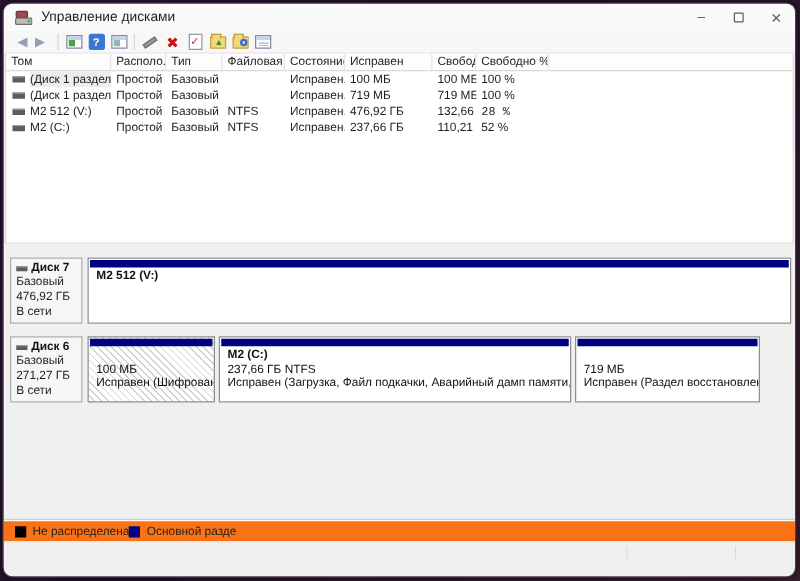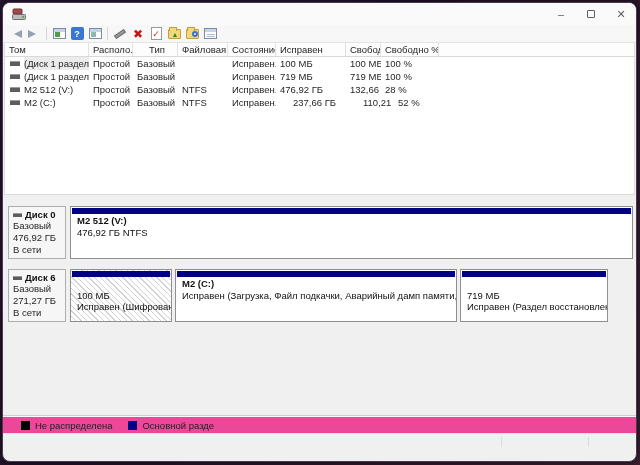--- a/index.html
+++ b/index.html
@@ -78,41 +78,42 @@
   .partitions { position:absolute; left:62px; top:0; right:0; height:53px; display:flex; gap:3px; }
   .part { border:1px solid #8f8f8f; background:#fff; padding:1px; overflow:hidden; flex-shrink:0; }
   .part.grow { flex:1 1 auto; }
   .strip { height:6px; }
   .ptext { padding:1px 0 0 5px; }
   .pl { font-size:9.5px; line-height:11.5px; white-space:nowrap; color:#111; }
   .pl.b { font-weight:bold; }
   .part.hatched { background:repeating-linear-gradient(45deg,#ffffff 0 3px,#d2d2d2 3px 4px); }
 
   
-  .legend { height:17px; background:#ec4899; border-top:1px solid #fbfbfb;
-    box-shadow:0 -1px 0 #cfcfcf; display:flex; align-items:center; padding-left:18px; gap:16px; }
+  .legend { height:17px; background:#f97316; border-top:1px solid #fbfbfb;
+    box-shadow:0 -1px 0 #cfcfcf; display:flex; align-items:center; padding-left:9px; }
   .leg-item { display:flex; align-items:center; gap:5px; font-size:9.5px; color:#1f1f1f; }
   .leg-sq { width:9px; height:9px; display:inline-block; }
   .statusbar { height:17px; background:#f0f0f0; position:relative; border-top:1px solid #e2e2e2; }
   .sb-div { position:absolute; top:3px; bottom:3px; width:1px; background:#dadada; }
 </style>
 </head>
 <body>
 
 <div class="backdrop">
   <div class="window">
 
     <div class="titlebar">
       <span class="t-ico">
         <svg width="14" height="13" viewBox="0 0 14 13">
           <rect x="1" y="1" width="9" height="5" rx="1" fill="#9c4a4a" stroke="#6e3535" stroke-width="1"></rect>
           <rect x="0.5" y="6.5" width="13" height="5" rx="1" fill="#bdbdbd" stroke="#6f6f6f" stroke-width="1"></rect>
           <circle cx="11" cy="9" r="1" fill="#4ca04c"></circle>
         </svg>
       </span>
+      <span class="t-text">Управление дисками</span>
       <div class="controls">
         <span class="ctrl">–</span>
         <span class="ctrl">
             <span class="maxbox"></span>
           </span>
         <span class="ctrl">✕</span>
       </div>
     </div>
 
     <div class="toolbar">
@@ -163,21 +164,21 @@
             <span class="w-bar"></span>
             <span class="lines"></span>
           </span>
         </div>
       </div>
 
     <div class="toppane">
       <div class="lheader">
           <div class="hcell" style="width: 84px;">Том</div>
           <div class="hcell" style="width: 44px;">Располо...</div>
-          <div class="hcell" style="width: 45px; text-align: center;">Тип</div>
+          <div class="hcell" style="width: 45px;">Тип</div>
           <div class="hcell" style="width: 50px;">Файловая с...</div>
           <div class="hcell" style="width: 48px;">Состояние</div>
           <div class="hcell" style="width: 70px;">Исправен</div>
           <div class="hcell" style="width: 35px;">Свобод...</div>
           <div class="hcell" style="width: 58px;">Свободно %</div>
           <div class="hcell fill"></div>
         </div>
       <div class="lrows">
           <div class="lrow">
             <div class="lcell" style="width: 84px;">
@@ -209,56 +210,55 @@
             <div class="lcell" style="width: 84px;">
               <span class="vol-ico"></span>
               <span>M2 512 (V:)</span>
             </div>
             <div class="lcell" style="width: 44px;">Простой</div>
             <div class="lcell" style="width: 45px;">Базовый</div>
             <div class="lcell" style="width: 50px;">NTFS</div>
             <div class="lcell" style="width: 48px;">Исправен...</div>
             <div class="lcell" style="width: 70px;">476,92 ГБ</div>
             <div class="lcell" style="width: 35px;">132,66 ГБ</div>
-            <div class="lcell" style="width: 58px;">28 %</div>
+            <div class="lcell" style="width: 58px; font-family: Liberation Mono, monospace;">28 %</div>
           </div>
           <div class="lrow">
             <div class="lcell" style="width: 84px;">
               <span class="vol-ico"></span>
               <span>M2 (C:)</span>
             </div>
             <div class="lcell" style="width: 44px;">Простой</div>
             <div class="lcell" style="width: 45px;">Базовый</div>
             <div class="lcell" style="width: 50px;">NTFS</div>
             <div class="lcell" style="width: 48px;">Исправен...</div>
-            <div class="lcell" style="width: 70px; margin-left: 13px;">237,66 ГБ</div>
+            <div class="lcell" style="width: 70px;">237,66 ГБ</div>
             <div class="lcell" style="width: 35px;">110,21 ГБ</div>
             <div class="lcell" style="width: 58px;">52 %</div>
           </div>
         </div>
     </div>
 
     <div class="splitter"></div>
     <div class="bottompane">
         <div class="disk-row">
           <div class="disk-card">
             <div class="d-name">
               <span class="d-ico"></span>
-              <span>Диск 0</span>
+              <span>Диск 7</span>
             </div>
             <div class="d-line">Базовый</div>
             <div class="d-line">476,92 ГБ</div>
             <div class="d-line">В сети</div>
           </div>
           <div class="partitions">
             <div class="part grow">
               <div class="strip" style="background: rgb(0, 0, 130);"></div>
               <div class="ptext">
                 <div class="pl b">M2 512  (V:)</div>
-                <div class="pl">476,92 ГБ NTFS</div>
               </div>
             </div>
           </div>
         </div>
         <div class="disk-row">
           <div class="disk-card">
             <div class="d-name">
               <span class="d-ico"></span>
               <span>Диск 6</span>
             </div>
@@ -272,20 +272,21 @@
               <div class="ptext">
                 <div class="pl b">&nbsp;</div>
                 <div class="pl">100 МБ</div>
                 <div class="pl">Исправен (Шифрованный (EFI) системный раздел)</div>
               </div>
             </div>
             <div class="part" style="width: 282px;">
               <div class="strip" style="background: rgb(0, 0, 130);"></div>
               <div class="ptext">
                 <div class="pl b">M2  (C:)</div>
+                <div class="pl">237,66 ГБ NTFS</div>
                 <div class="pl">Исправен (Загрузка, Файл подкачки, Аварийный дамп памяти, Базовый разде.</div>
               </div>
             </div>
             <div class="part" style="width: 148px;">
               <div class="strip" style="background: rgb(0, 0, 130);"></div>
               <div class="ptext">
                 <div class="pl b">&nbsp;</div>
                 <div class="pl">719 МБ</div>
                 <div class="pl">Исправен (Раздел восстановления)</div>
               </div>

